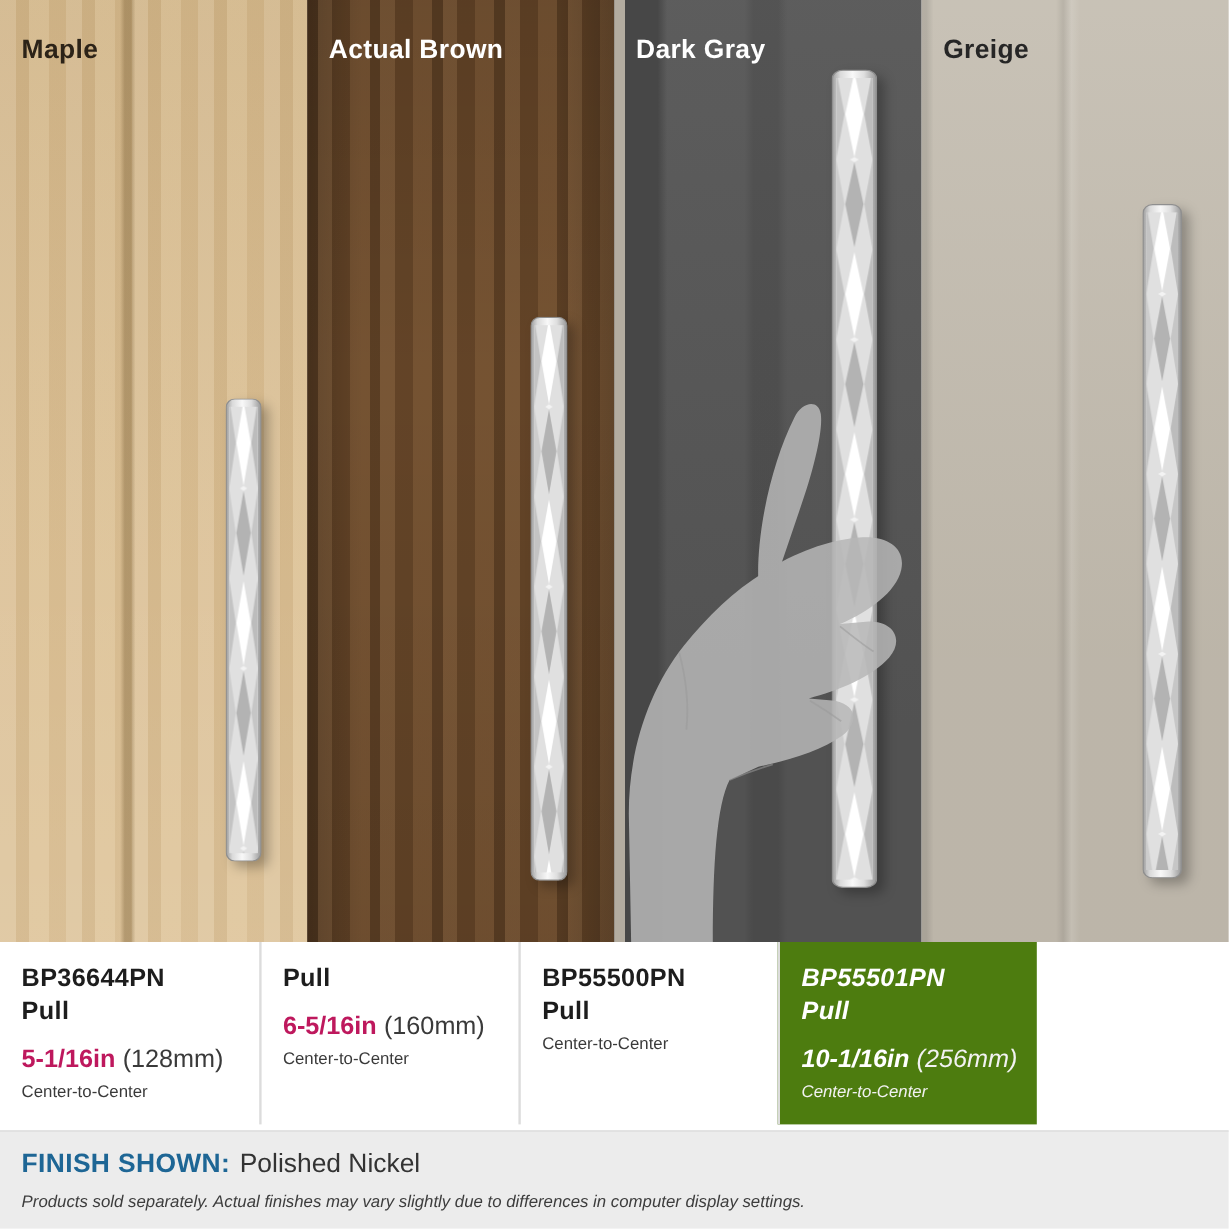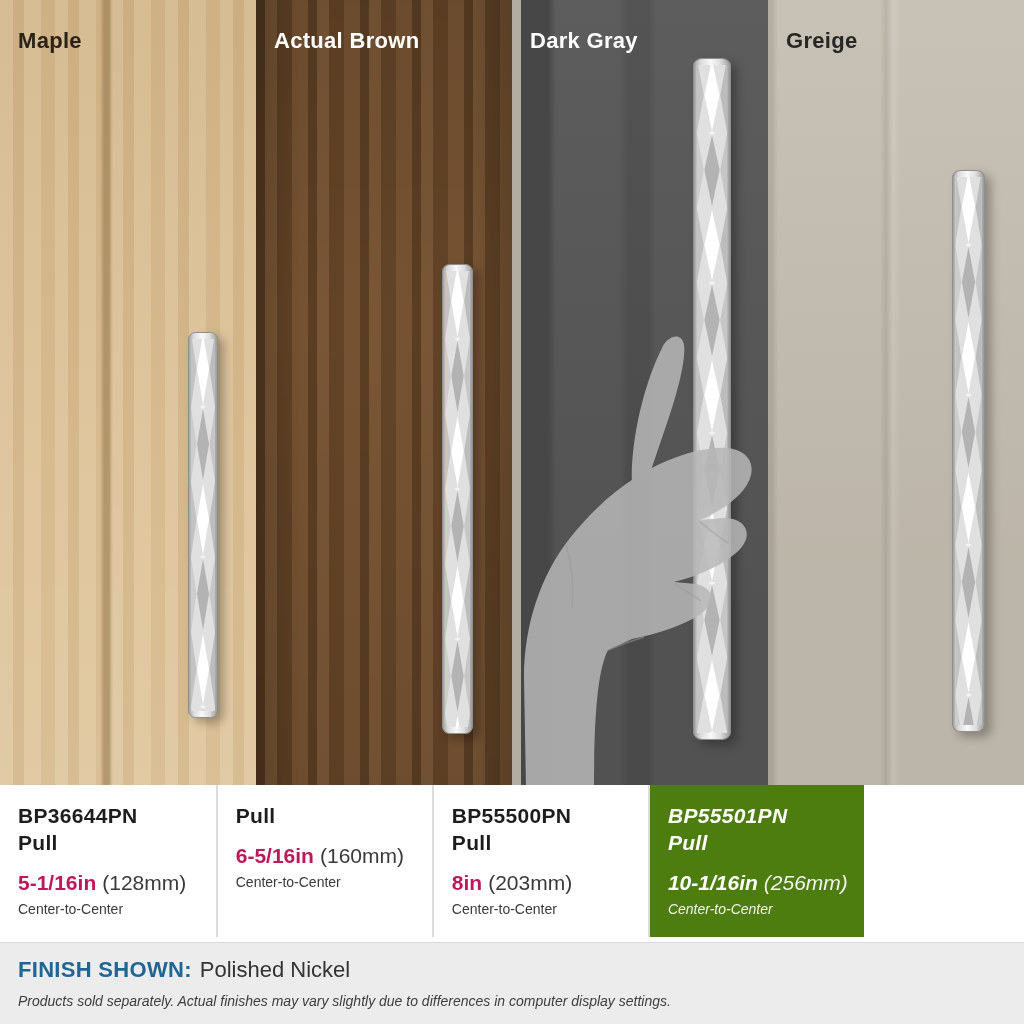--- a/index.html
+++ b/index.html
@@ -164,23 +164,20 @@
       <div class="ptype">Pull</div>
       <div class="sizeline">
         <span class="in">6-5/16in</span><span class="mm">(160mm)</span>
       </div>
       <div class="c2c">Center-to-Center</div>
     </div>
 
     <div class="info">
       <div class="pn">BP55500PN</div>
       <div class="ptype">Pull</div>
-      <div class="sizeline">
-        <span class="in">8in</span><span class="mm">(203mm)</span>
-      </div>
       <div class="c2c">Center-to-Center</div>
     </div>
 
     <div class="info info--dark">
       <div class="pn">BP55501PN</div>
       <div class="ptype">Pull</div>
       <div class="sizeline">
         <span class="in">10-1/16in</span><span class="mm">(256mm)</span>
       </div>
       <div class="c2c">Center-to-Center</div>

